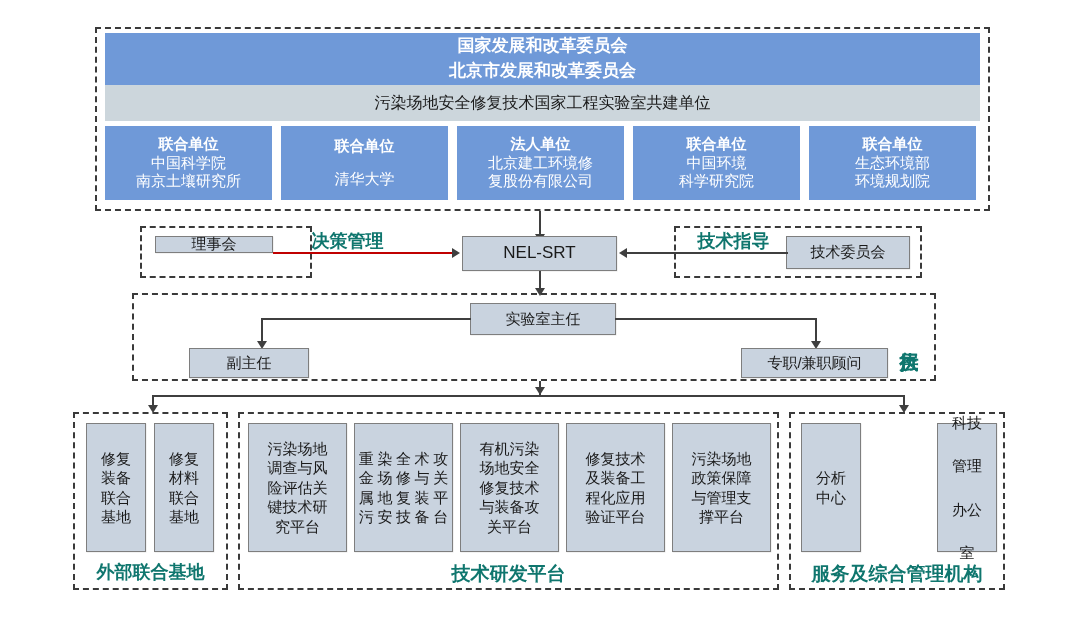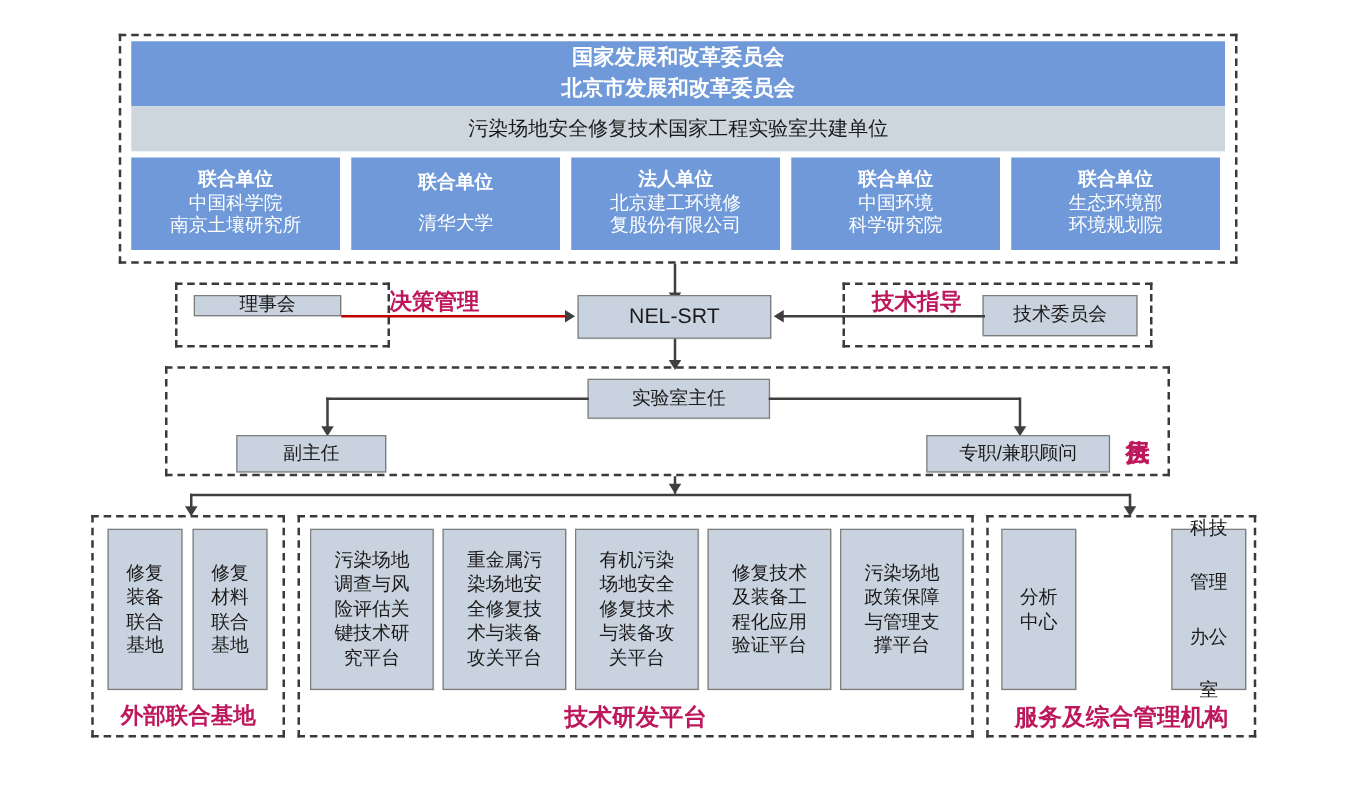--- a/index.html
+++ b/index.html
@@ -65,21 +65,21 @@
     font-size:17px;
     line-height:1.45;
     display:flex;
     flex-direction:column;
     align-items:center;
     justify-content:center;
     text-align:center;
   }
 
   .redlab{
-    color:#be185d;
+    color:#0f766e;
     font-weight:bold;
     font-size:18px;
     white-space:nowrap;
     display:flex;
     align-items:center;
     justify-content:center;
   }
   .redlab.big{font-size:19px;align-items:flex-end;}
 
   .vert{
@@ -259,21 +259,21 @@
   <div class="abs dashgrp" style="left:238px;top:412px;width:541px;height:178px;"></div>
 
   <div class="abs gbox narrow" style="left:248px;top:423px;width:99px;height:129px;flex-direction:column;">
     <span>污染场地</span>
     <span>调查与风</span>
     <span>险评估关</span>
     <span>键技术研</span>
     <span>究平台</span>
   </div>
 
-  <div class="abs gbox narrow" style="left:354px;top:423px;width:99px;height:129px;flex-direction:column;">
+  <div class="abs gbox narrow" style="left:354px;top:423px;width:99px;height:129px;flex-direction:row;">
     <span>重金属污</span>
     <span>染场地安</span>
     <span>全修复技</span>
     <span>术与装备</span>
     <span>攻关平台</span>
   </div>
 
   <div class="abs gbox narrow" style="left:460px;top:423px;width:99px;height:129px;flex-direction:column;">
     <span>有机污染</span>
     <span>场地安全</span>

